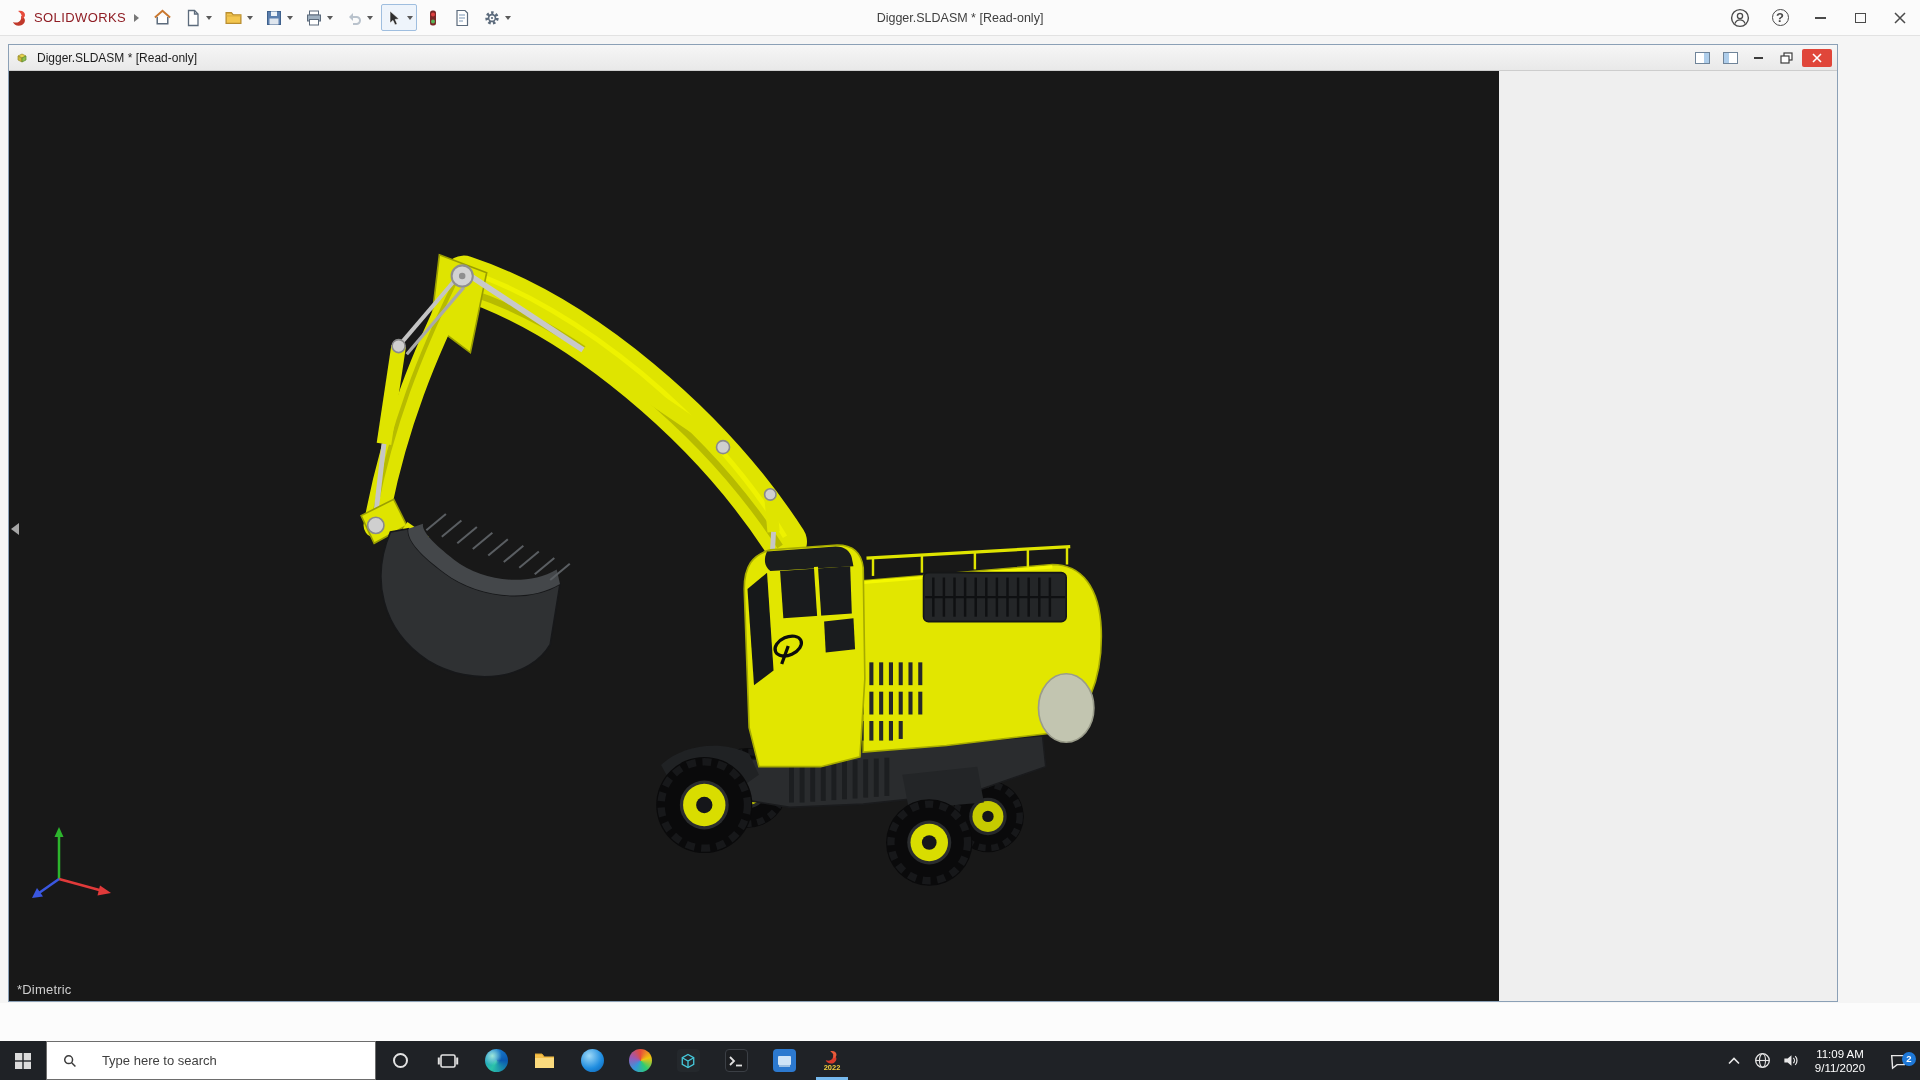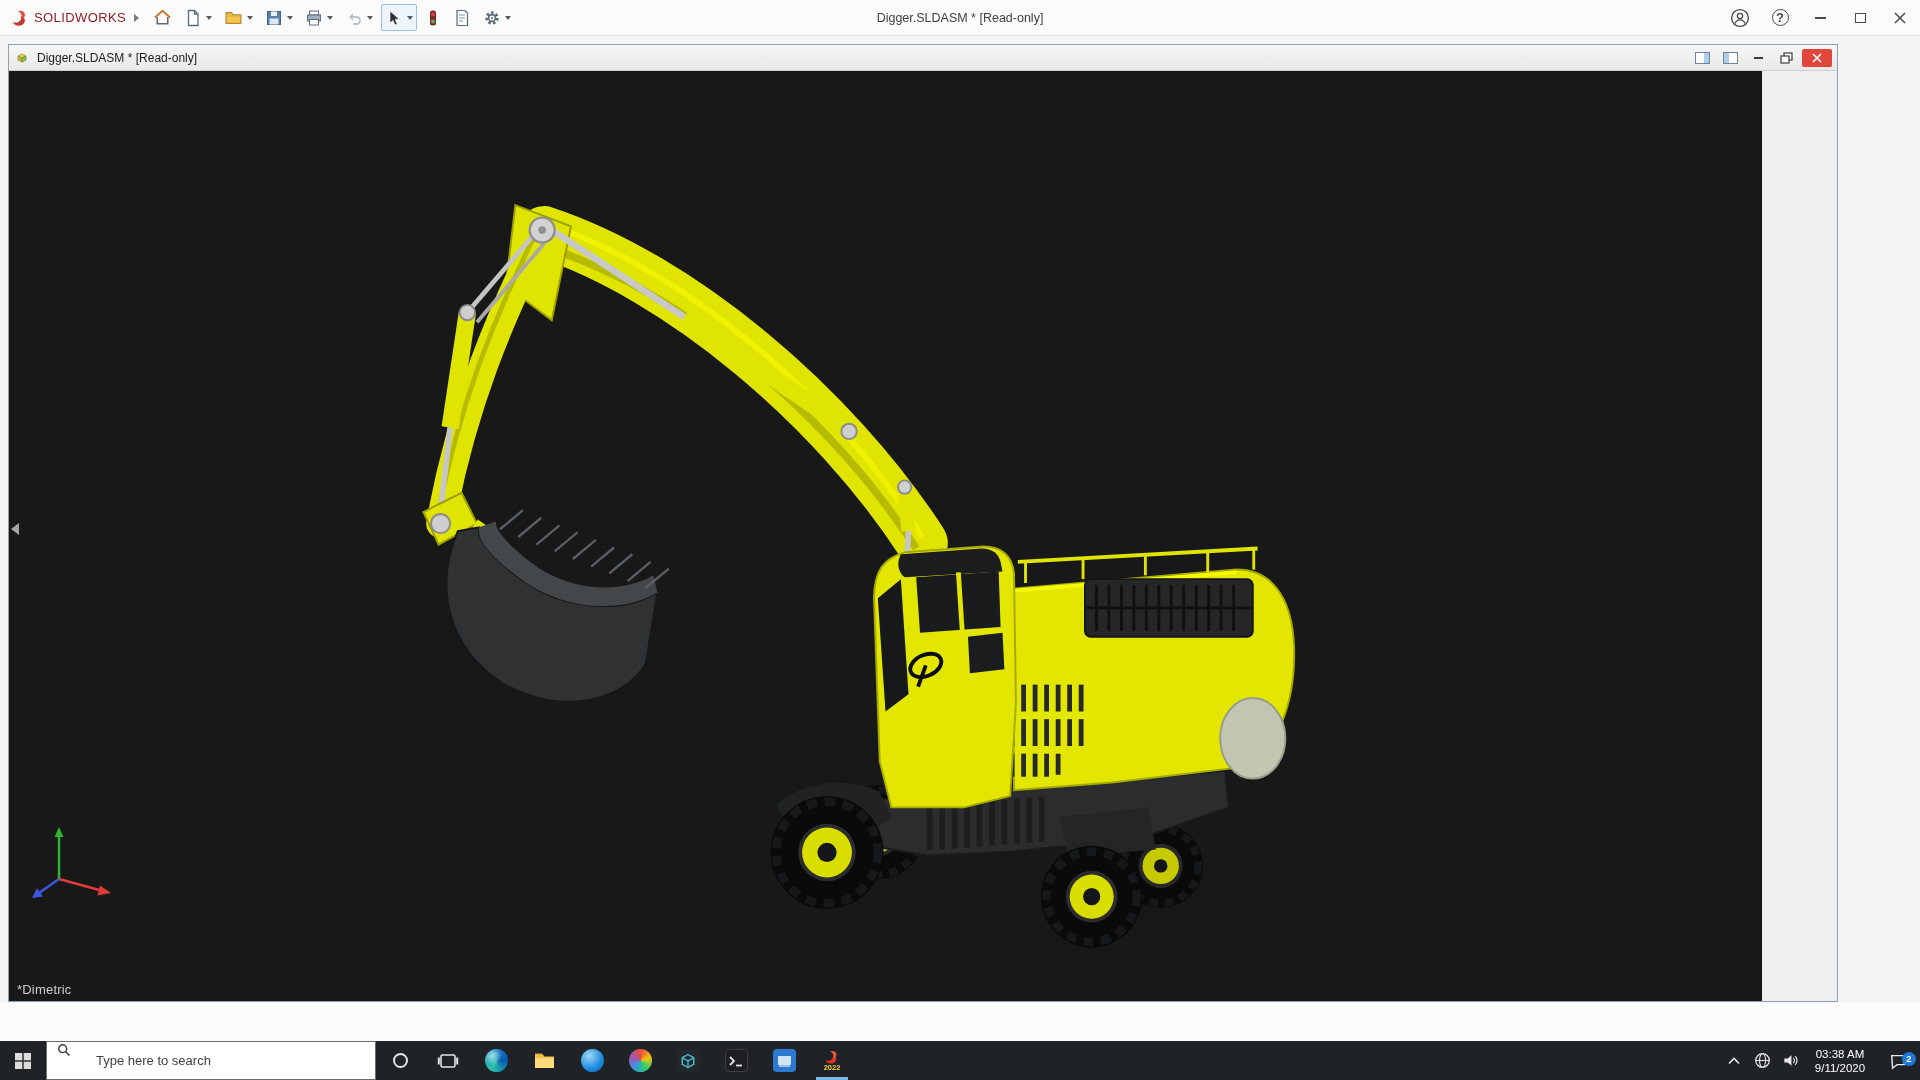--- a/index.html
+++ b/index.html
@@ -32,35 +32,35 @@
     border-bottom:1px solid #cdcdcd;padding-left:6px;gap:6px}
   .doc-title{font-size:12px;color:#1c1c1c}
   .doc-controls{margin-left:auto;display:flex;align-items:center;gap:4px;padding-right:5px}
   .dc{width:24px;height:18px;display:flex;align-items:center;justify-content:center;border-radius:2px}
   .pane-ic{width:15px;height:12px;border:1px solid #6f8499;background:linear-gradient(90deg,#ffffff 60%,#aecdea 60%)}
   .pane-ic.flip{background:linear-gradient(90deg,#aecdea 40%,#ffffff 40%)}
   .dc-close{background:#e0463a;width:30px}
   .dmin{width:9px;height:2px;background:#3c3c3c}
 
   
-  .viewport{position:absolute;left:0;top:26px;width:1753px;height:930px;background:#181818;overflow:hidden}
+  .viewport{position:absolute;left:0;top:26px;width:1490px;height:930px;background:#181818;overflow:hidden}
   .model-svg{position:absolute;left:0;top:0;width:100%;height:100%}
   .triad{position:absolute;left:18px;bottom:96px}
   .view-label{position:absolute;left:8px;bottom:4px;font-size:13px;color:#cdcdcd;letter-spacing:.2px}
   .flyout-tab{position:absolute;left:2px;top:452px;width:0;height:0;
     border-top:6px solid transparent;border-bottom:6px solid transparent;border-right:8px solid #a6a6a6}
 
   
   .status-strip{position:absolute;left:0;top:1003px;width:1920px;height:38px;background:#fcfcfc}
 
   
   .taskbar{position:absolute;left:0;top:1041px;width:1920px;height:39px;background:#1f2226;display:flex;align-items:stretch;z-index:40}
   .tk{width:46px;display:flex;align-items:center;justify-content:center;position:relative;flex:0 0 auto}
   .tk48{width:48px}
-  .search-box{width:330px;flex:0 0 auto;background:#ffffff;border:1px solid #6d6d6d;display:flex;gap:25px;padding:0 10px}
+  .search-box{width:330px;flex:0 0 auto;background:#ffffff;border:1px solid #6d6d6d;display:flex;align-items:center;gap:25px;padding:0 16px}
   .search-box input{border:none;outline:none;font-size:13px;width:100%;background:transparent;color:#222;font-family:"Liberation Sans",sans-serif}
   .search-box input::placeholder{color:#3f3f3f}
   .ring{width:15px;height:15px;border:2px solid #e3e3e3;border-radius:50%}
   .circle-ic{width:23px;height:23px;border-radius:50%}
   .edge-ic{background:radial-gradient(circle at 32% 30%,#9fe8d8 0%,rgba(0,0,0,0) 42%),conic-gradient(from 210deg,#2bc3a8,#1e88d8,#0a59b0,#2bc3a8)}
   .blue-ic{background:radial-gradient(circle at 36% 30%,#9ed9f7,#1f8de0 58%,#0a5ca8)}
   .ball-ic{background:conic-gradient(#e74c3c,#f1c40f,#2ecc71,#3498db,#9b59b6,#e74c3c)}
   .sq-ic{width:23px;height:23px;border-radius:4px;display:flex;align-items:center;justify-content:center}
   .cmd-ic{background:#1c1e21;border:1px solid #3b3f45}
   .disp-ic{background:#2c79cf}
@@ -493,21 +493,21 @@
         <line x1="1.8" y1="9" x2="16.2" y2="9" stroke="#e3e3e3" stroke-width="1.2"></line>
       </svg>
     </div>
     <div class="tk">
       <svg width="17" height="17" viewBox="0 0 18 18">
         <path d="M2.5 7v4h3.5l4 3.5v-11L6 7z" fill="#e8e8e8"></path>
         <path d="M12 6.2a4 4 0 0 1 0 5.6M14 4.4a6.6 6.6 0 0 1 0 9.2" fill="none" stroke="#e8e8e8" stroke-width="1.3"></path>
       </svg>
     </div>
     <div class="clock">
-      <div>03:38 AM</div>
+      <div>11:09 AM</div>
       <div>9/11/2020</div>
     </div>
     <div class="ac-btn">
       <svg width="18" height="18" viewBox="0 0 20 20">
         <path d="M3 4h14v10H9l-5 4z" fill="none" stroke="#e8e8e8" stroke-width="1.6"></path>
       </svg>
       <span class="badge">2</span>
     </div>
   </div>
 </div>

